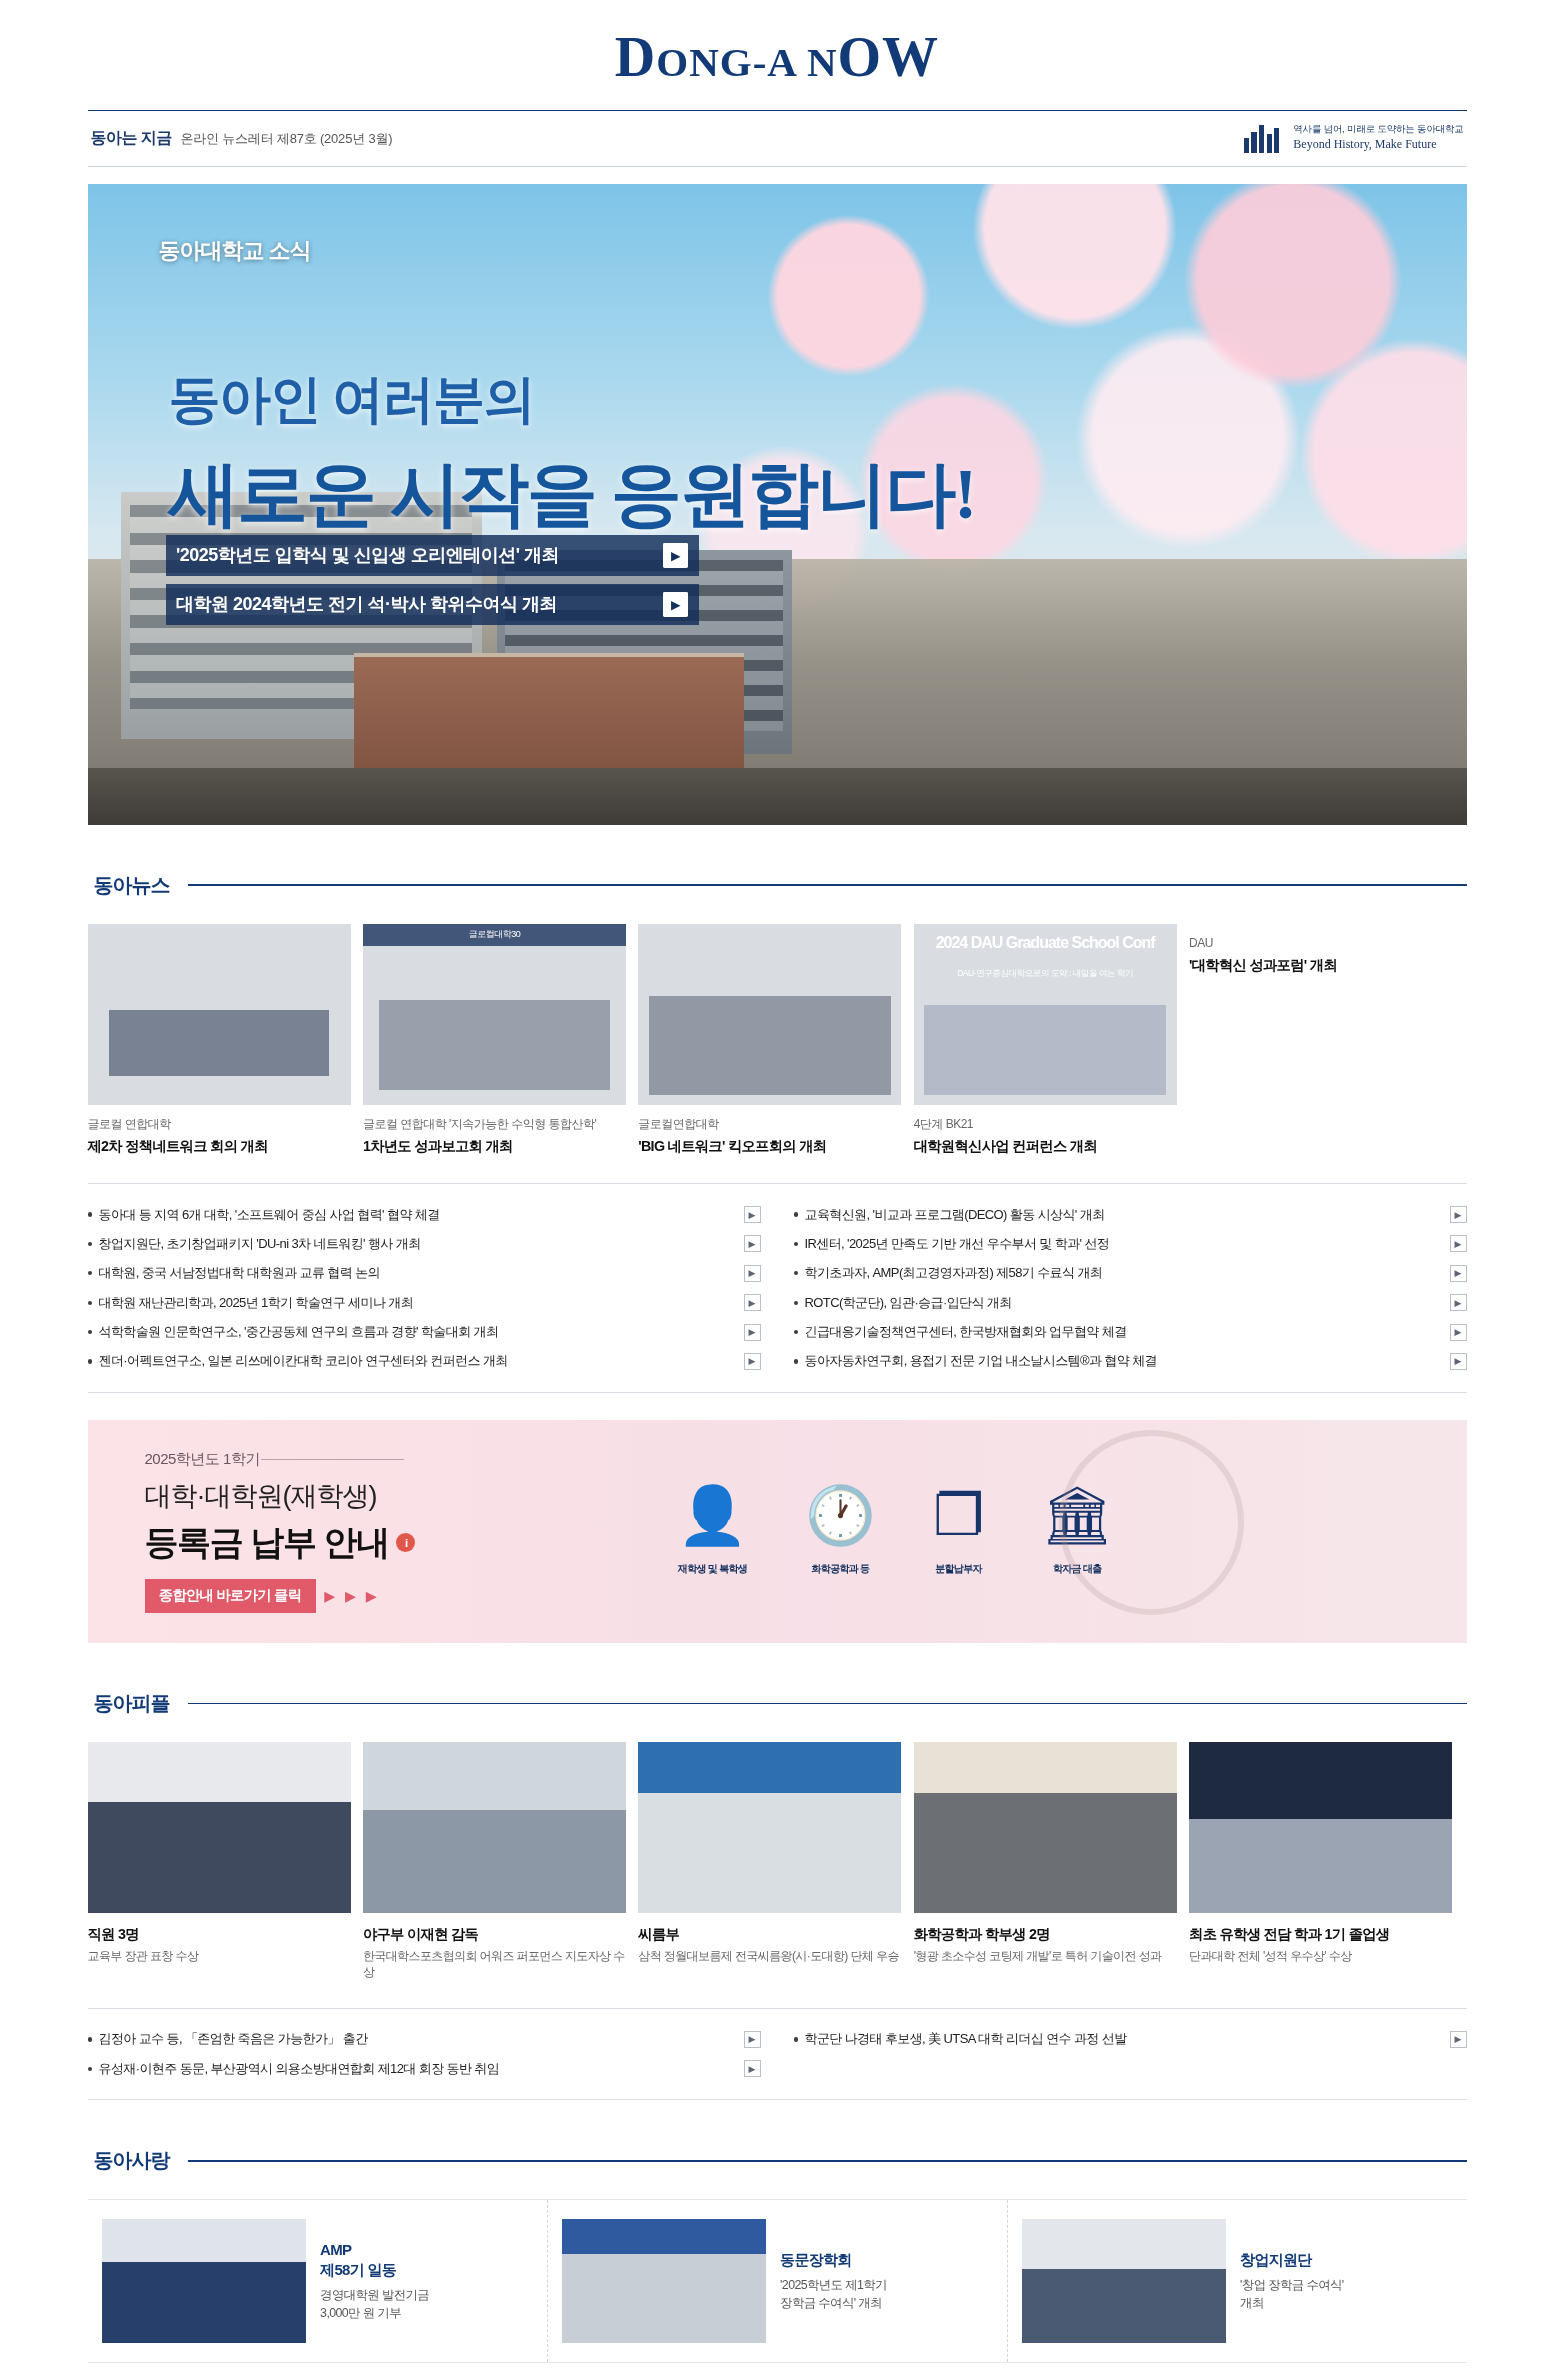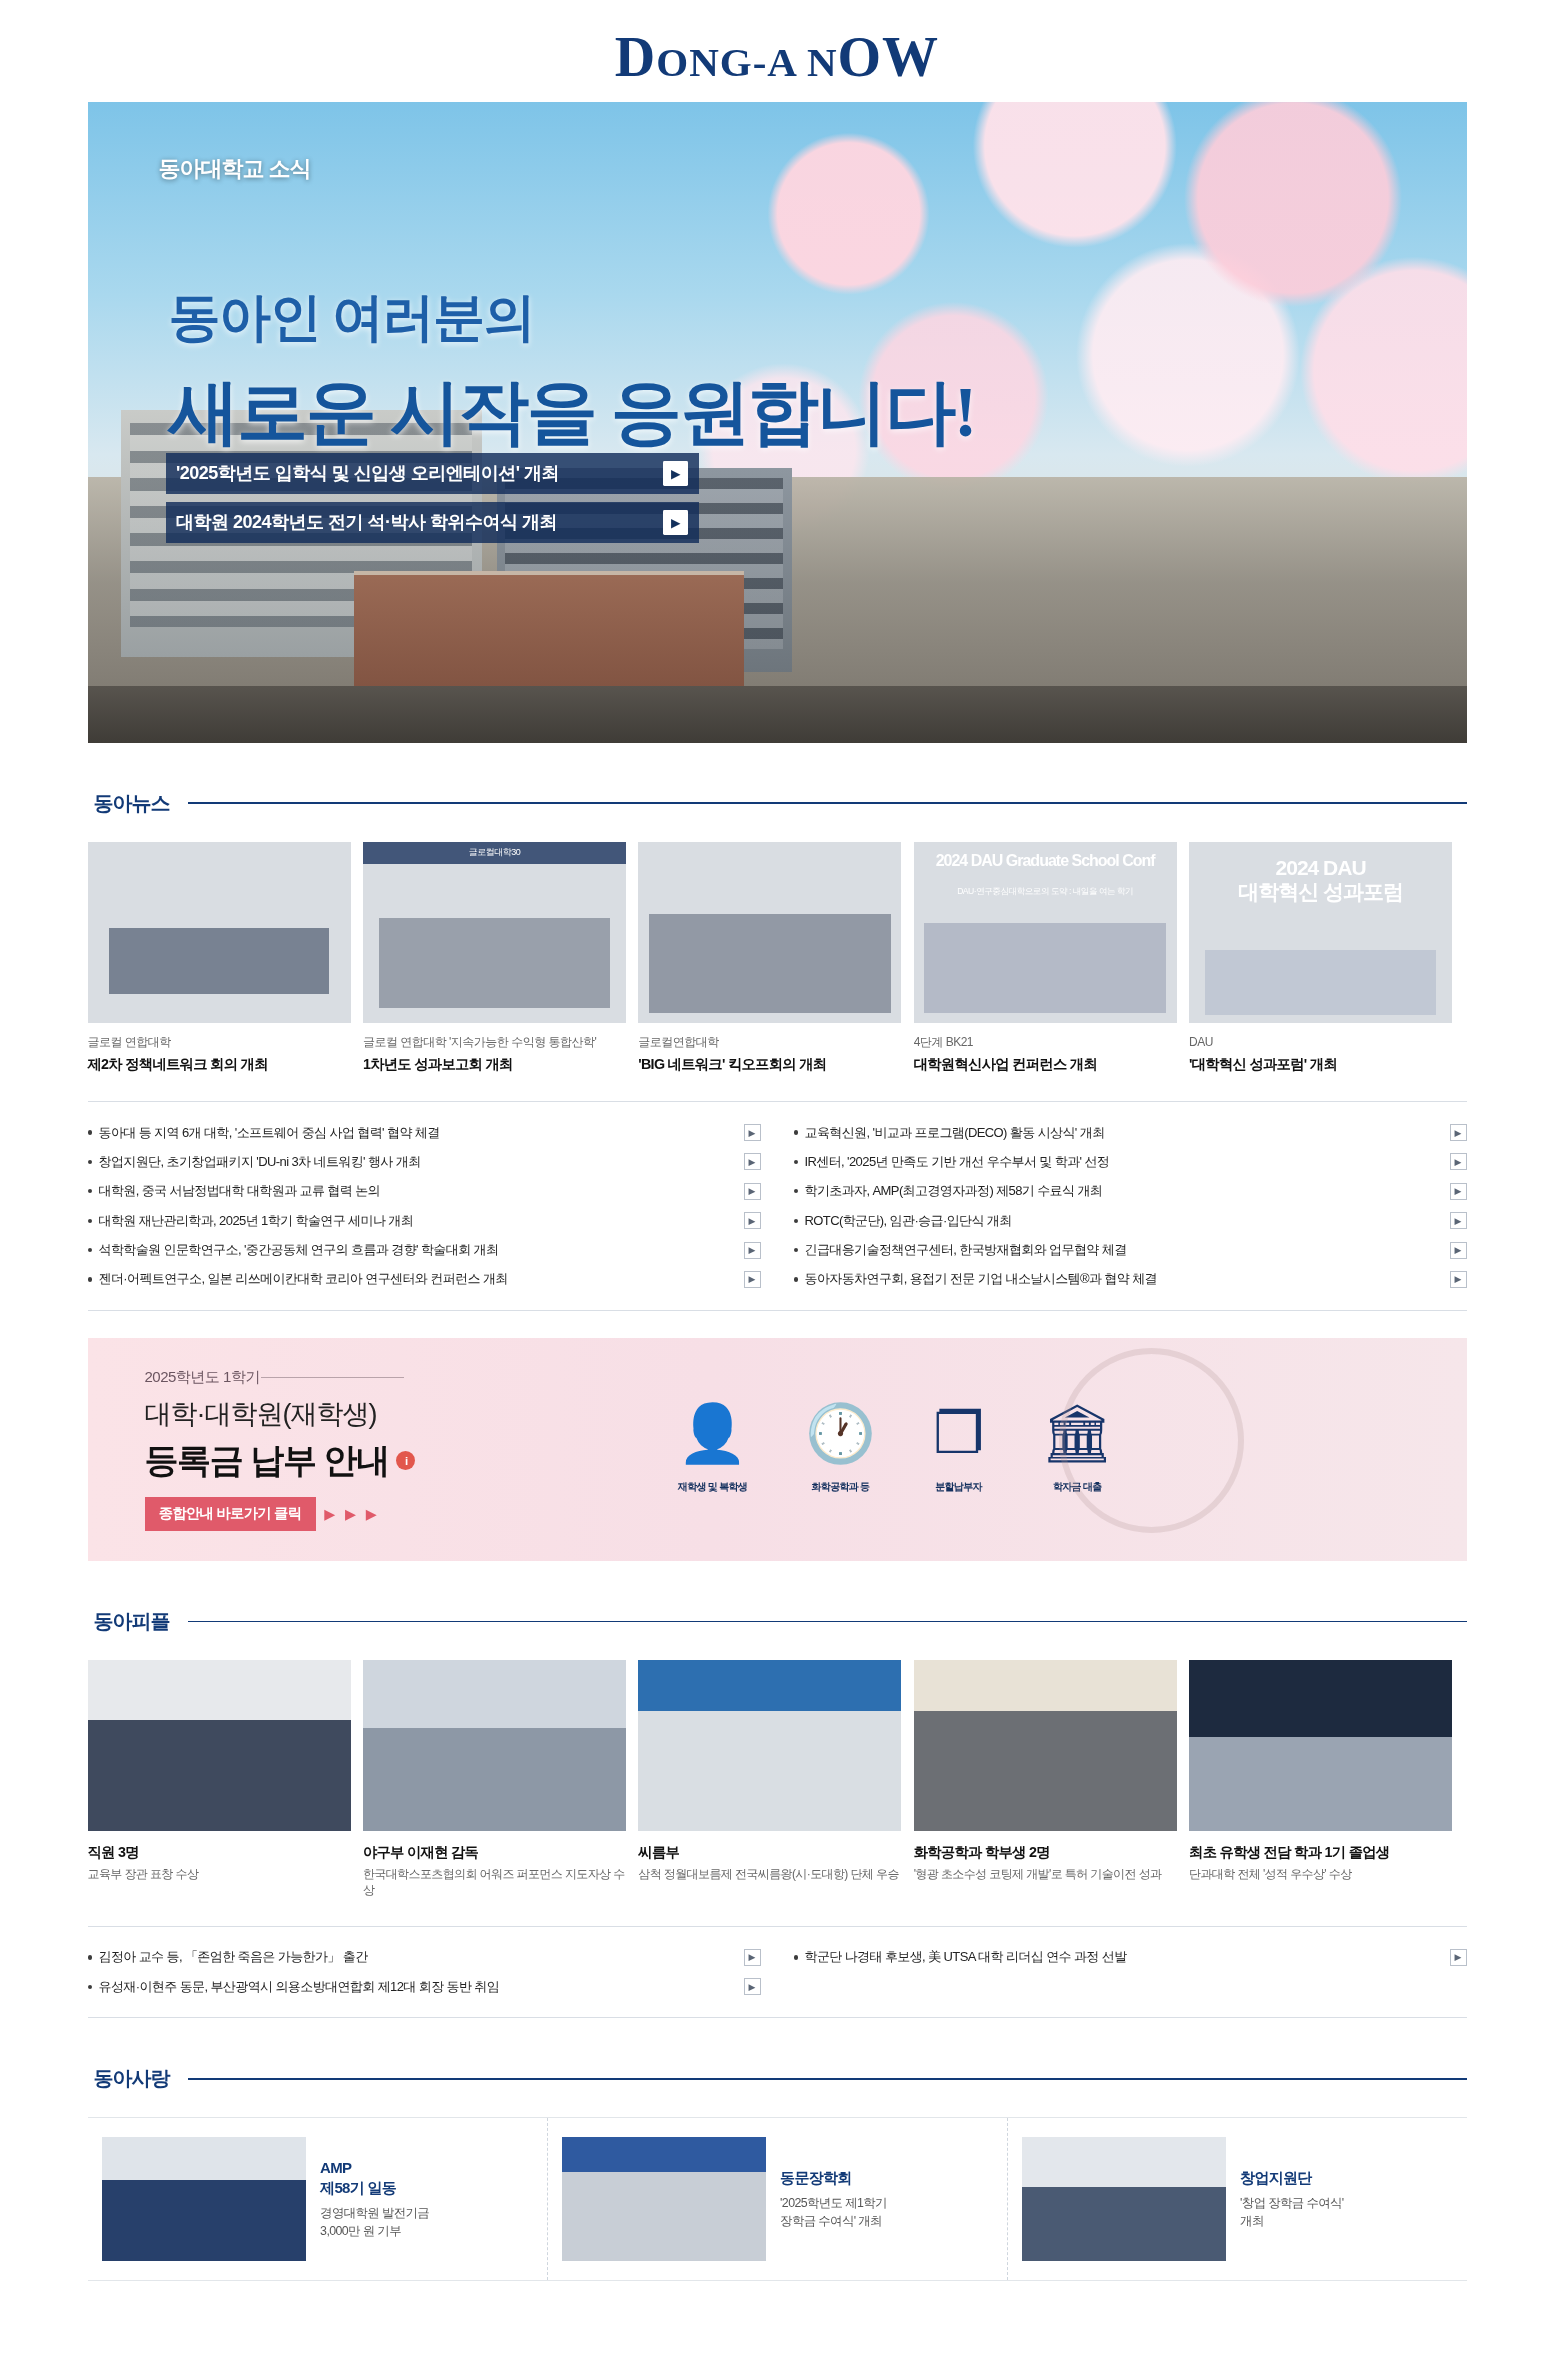--- a/index.html
+++ b/index.html
@@ -214,20 +214,39 @@
 
 <div class="page">
   <div class="wrap">
 
     <div class="masthead">
       <div class="logo-word">
         <span>D</span><span class="sm">ONG-A N</span><span>OW</span>
       </div>
     </div>
 
+    <div class="subbar">
+      <div class="subbar-left">
+        <span class="kr">동아는 지금</span>
+        <span class="issue">온라인 뉴스레터 제87호 (2025년 3월)</span>
+      </div>
+      <div class="subbar-right">
+        <div class="ci-mark">
+          <div class="bar" style="left:0;width:5.7px;height:14.3px"></div>
+          <div class="bar" style="left:7.6px;width:5.7px;height:21px"></div>
+          <div class="bar" style="left:15px;width:5.7px;height:27.6px"></div>
+          <div class="bar" style="left:23px;width:5.7px;height:19px"></div>
+          <div class="bar" style="left:30px;width:5.7px;height:25px"></div>
+        </div>
+        <div class="slogan">
+          <div class="ln1">역사를 넘어, 미래로 도약하는 동아대학교</div>
+          <div class="ln2">Beyond History, Make Future</div>
+        </div>
+      </div>
+    </div>
 
     <div class="hero">
       <div class="sky"></div>
       <div class="blossom"></div>
       <div class="ground"></div>
       <div class="bldgA"></div>
       <div class="bldgB"></div>
       <div class="brick"></div>
       <div class="roadrow"></div>
 
@@ -283,24 +302,20 @@
         <div class="thumb t4">
           <div class="ovl-big" style="font-size:16px;top:6%">2024 DAU Graduate School Conf</div>
           <div class="ovl-top" style="top:auto;bottom:auto;margin-top:0;position:absolute;top:22%;background:transparent;font-size:8.6px">DAU·연구중심대학으로의 도약 : 내일을 여는 학기</div>
         </div>
         <div class="cap">
           <div class="sub">4단계 BK21</div>
           <div class="ttl">대학원혁신사업 컨퍼런스 개최</div>
         </div>
       </div>
       <div class="card">
-        <div class="thumb t5">
-          <div class="ovl-big" style="white-space:pre-line;top:8%">2024 DAU
-대학혁신 성과포럼</div>
-        </div>
         <div class="cap">
           <div class="sub">DAU</div>
           <div class="ttl">'대학혁신 성과포럼' 개최</div>
         </div>
       </div>
     </div>
 
     <div class="linkbox">
       <div class="linkcols">
         <div class="linkcol">

